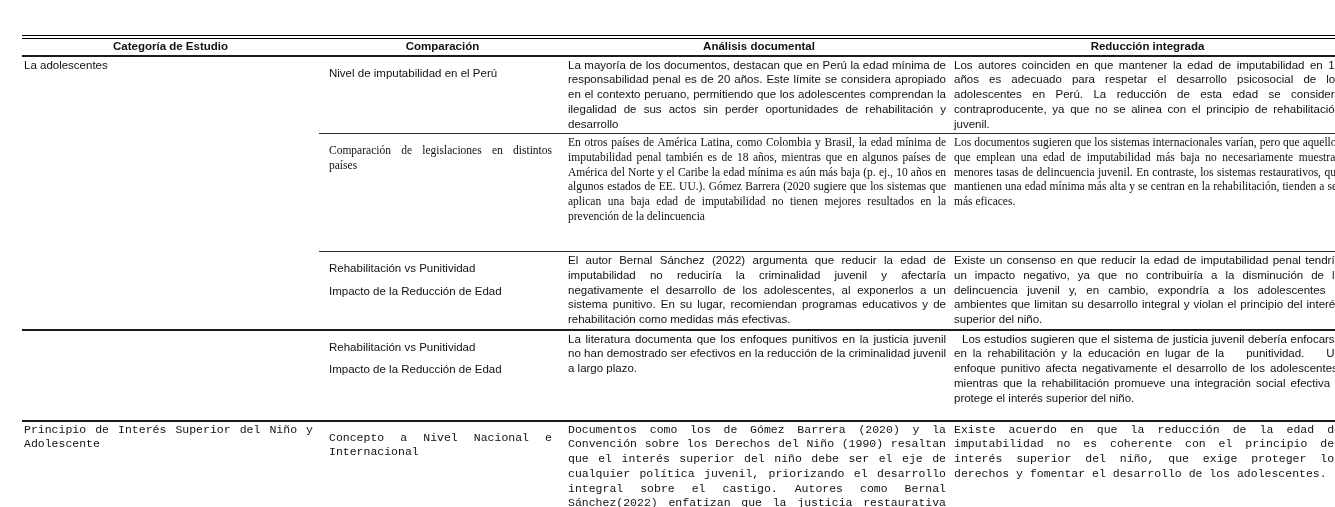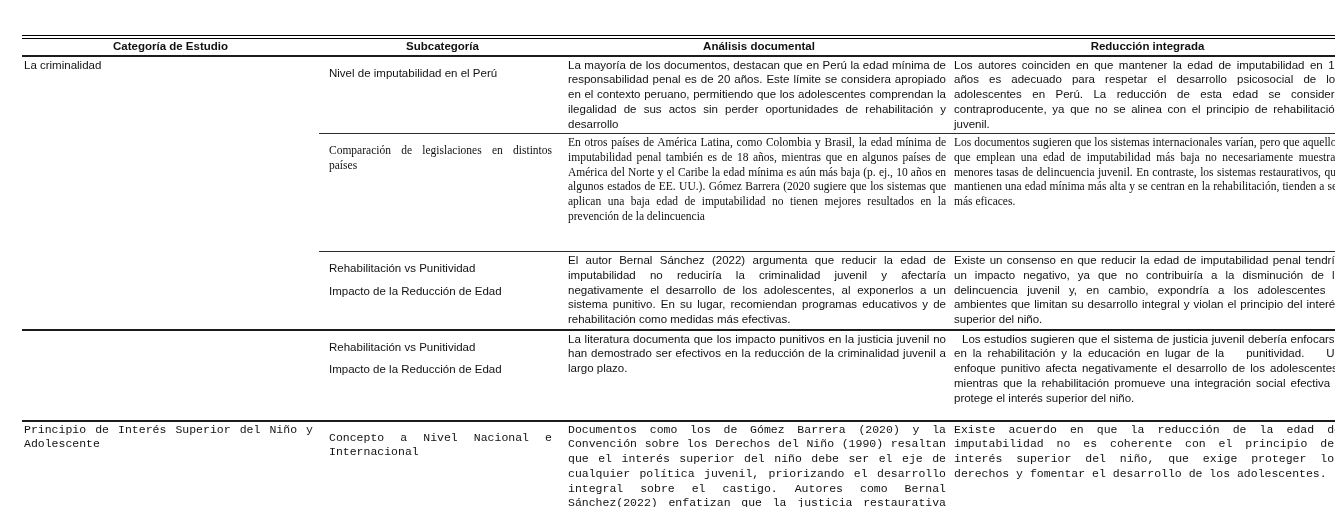--- a/index.html
+++ b/index.html
@@ -53,28 +53,28 @@
   <table class="doc-table">
     <colgroup>
       <col style="width:297px">
       <col style="width:247px">
       <col style="width:386px">
       <col style="width:391px">
     </colgroup>
     <thead>
       <tr>
         <th>Categoría de Estudio</th>
-        <th>Subcategoría</th>
+        <th>Comparación</th>
         <th>Análisis documental</th>
         <th>Reducción integrada</th>
       </tr>
     </thead>
     <tbody>
       <tr class="r1">
-        <td class="col-cat" rowspan="3">La criminalidad</td>
+        <td class="col-cat" rowspan="3">La adolescentes</td>
         <td class="col-sub">
           <div>Nivel de imputabilidad en el Perú</div>
         </td>
         <td class="col-ana">La mayoría de los documentos, destacan que en Perú la edad mínima de responsabilidad penal es de 20 años. Este límite se considera apropiado en el contexto peruano, permitiendo que los adolescentes comprendan la ilegalidad de sus actos sin perder oportunidades de rehabilitación y desarrollo</td>
         <td class="col-con">Los autores coinciden en que mantener la edad de imputabilidad en 19 años es adecuado para respetar el desarrollo psicosocial de los adolescentes en Perú. La reducción de esta edad se considera contraproducente, ya que no se alinea con el principio de rehabilitación juvenil.</td>
       </tr>
       <tr class="r2 rule-sub">
         <td class="col-sub">
           <div>Comparación de legislaciones en distintos países</div>
         </td>
@@ -88,21 +88,21 @@
         </td>
         <td class="col-ana">El autor Bernal Sánchez (2022) argumenta que reducir la edad de imputabilidad no reduciría la criminalidad juvenil y afectaría negativamente el desarrollo de los adolescentes, al exponerlos a un sistema punitivo. En su lugar, recomiendan programas educativos y de rehabilitación como medidas más efectivas.</td>
         <td class="col-con">Existe un consenso en que reducir la edad de imputabilidad penal tendría un impacto negativo, ya que no contribuiría a la disminución de la delincuencia juvenil y, en cambio, expondría a los adolescentes a ambientes que limitan su desarrollo integral y violan el principio del interés superior del niño.</td>
       </tr>
       <tr class="r4 rule-group">
         <td class="col-cat"></td>
         <td class="col-sub">
           <div>Rehabilitación vs Punitividad</div>
           <div>Impacto de la Reducción de Edad</div>
         </td>
-        <td class="col-ana">La literatura documenta que los impacto punitivos en la justicia juvenil no han demostrado ser efectivos en la reducción de la criminalidad juvenil a largo plazo.</td>
+        <td class="col-ana">La literatura documenta que los enfoques punitivos en la justicia juvenil no han demostrado ser efectivos en la reducción de la criminalidad juvenil a largo plazo.</td>
         <td class="col-con"><span>Los estudios sugieren que el sistema de justicia juvenil debería enfocarse en la rehabilitación y la educación en lugar de la </span><span class="misspelled">punitividad.</span><span> Un enfoque punitivo afecta negativamente el desarrollo de los adolescentes, mientras que la rehabilitación promueve una integración social efectiva y protege el interés superior del niño.</span></td>
       </tr>
       <tr class="r5 rule-group">
         <td class="col-cat">Principio de Interés Superior del Niño y Adolescente</td>
         <td class="col-sub">
           <div>Concepto a Nivel Nacional e Internacional</div>
         </td>
         <td class="col-ana">Documentos como los de Gómez Barrera (2020) y la Convención sobre los Derechos del Niño (1990) resaltan que el interés superior del niño debe ser el eje de cualquier política juvenil, priorizando el desarrollo integral sobre el castigo. Autores como Bernal Sánchez(2022) enfatizan que la justicia restaurativa es coherente con este principio</td>
         <td class="col-con">Existe acuerdo en que la reducción de la edad de imputabilidad no es coherente con el principio del interés superior del niño, que exige proteger los derechos y fomentar el desarrollo de los adolescentes.</td>
       </tr>

